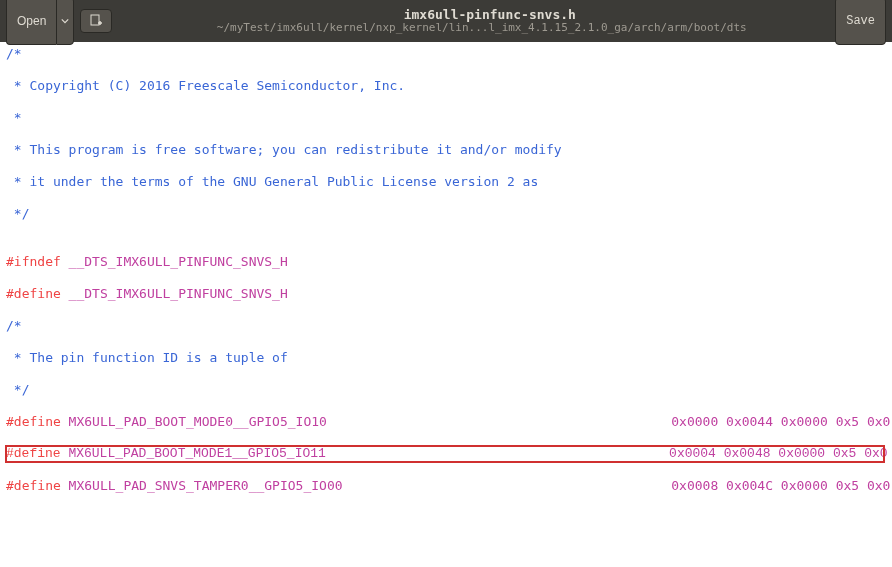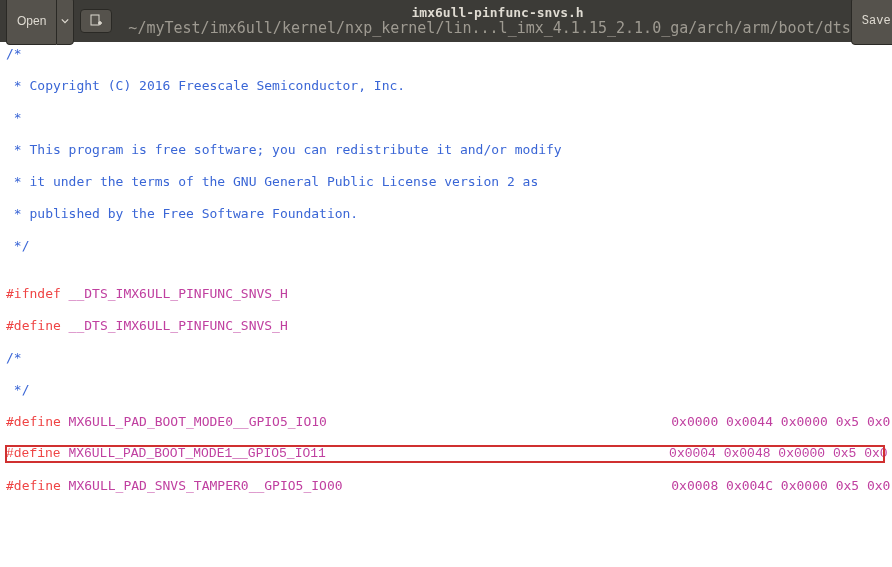--- a/index.html
+++ b/index.html
@@ -37,21 +37,21 @@
   .btn.icon-only { padding: 4px 8px; margin-left: 6px; }
   .titlewrap {
     flex: 1;
     text-align: center;
     display: flex;
     flex-direction: column;
     justify-content: center;
     line-height: 1.1;
   }
   .title { font-weight: bold; color: #dfdbd2; font-size: 13px; margin-left: 32px; }
-  .subtitle { color: #9e9a91; font-size: 15px; padding-left: 16px; }
+  .subtitle { color: #9e9a91; font-size: 11px; padding-left: 16px; }
   .save { margin-left: auto; font-family: Liberation Mono, monospace; }
   .editor {
     padding: 4px 6px;
     white-space: pre;
     line-height: 16px;
   }
   .c-blue   { color: #3a66d6; }
   .c-teal   { color: #ef4444; margin-top: 26px; }
   .c-mag    { color: #c040a0; }
   .hl-red   { outline: 2px solid #d03030; outline-offset: -1px; font-family: Liberation Mono, monospace; }
@@ -86,26 +86,26 @@
   <button class="btn save">
     <span>Save</span>
   </button>
 </div>
 
 <div class="editor" id="editor"><span class="line"><span class="c-blue">/*</span></span>
 <span class="line"><span class="c-blue"> * Copyright (C) 2016 Freescale Semiconductor, Inc.</span></span>
 <span class="line"><span class="c-blue"> *</span></span>
 <span class="line"><span class="c-blue"> * This program is free software; you can redistribute it and/or modify</span></span>
 <span class="line"><span class="c-blue"> * it under the terms of the GNU General Public License version 2 as</span></span>
-<span class="line"><span class="c-blue"> * published by the Free Software Foundation.</span></span>
 <span class="line"><span class="c-blue"> */</span></span>
 <span class="line"><span class=""></span></span>
 <span class="line"><span class="c-teal">#ifndef</span><span class="c-mag"> __DTS_IMX6ULL_PINFUNC_SNVS_H</span></span>
 <span class="line"><span class="c-teal">#define</span><span class="c-mag"> __DTS_IMX6ULL_PINFUNC_SNVS_H</span></span>
 <span class="line"><span class="c-blue">/*</span></span>
+<span class="line"><span class="c-blue"> * The pin function ID is a tuple of</span></span>
 <span class="line"><span class="c-blue"> */</span></span>
 <span class="line"><span class="c-teal">#define</span><span class="c-mag"> MX6ULL_PAD_BOOT_MODE0__GPIO5_IO10                                            </span><span class="c-mag">0x0000 0x0044 0x0000 0x5 0x0</span></span>
 <span class="line hl-red"><span class="c-teal">#define</span><span class="c-mag"> MX6ULL_PAD_BOOT_MODE1__GPIO5_IO11                                            </span><span class="c-mag">0x0004 0x0048 0x0000 0x5 0x0</span></span>
 <span class="line"><span class="c-teal">#define</span><span class="c-mag"> MX6ULL_PAD_SNVS_TAMPER0__GPIO5_IO00                                          </span><span class="c-mag">0x0008 0x004C 0x0000 0x5 0x0</span></span>
 
 
 
 
 
 

